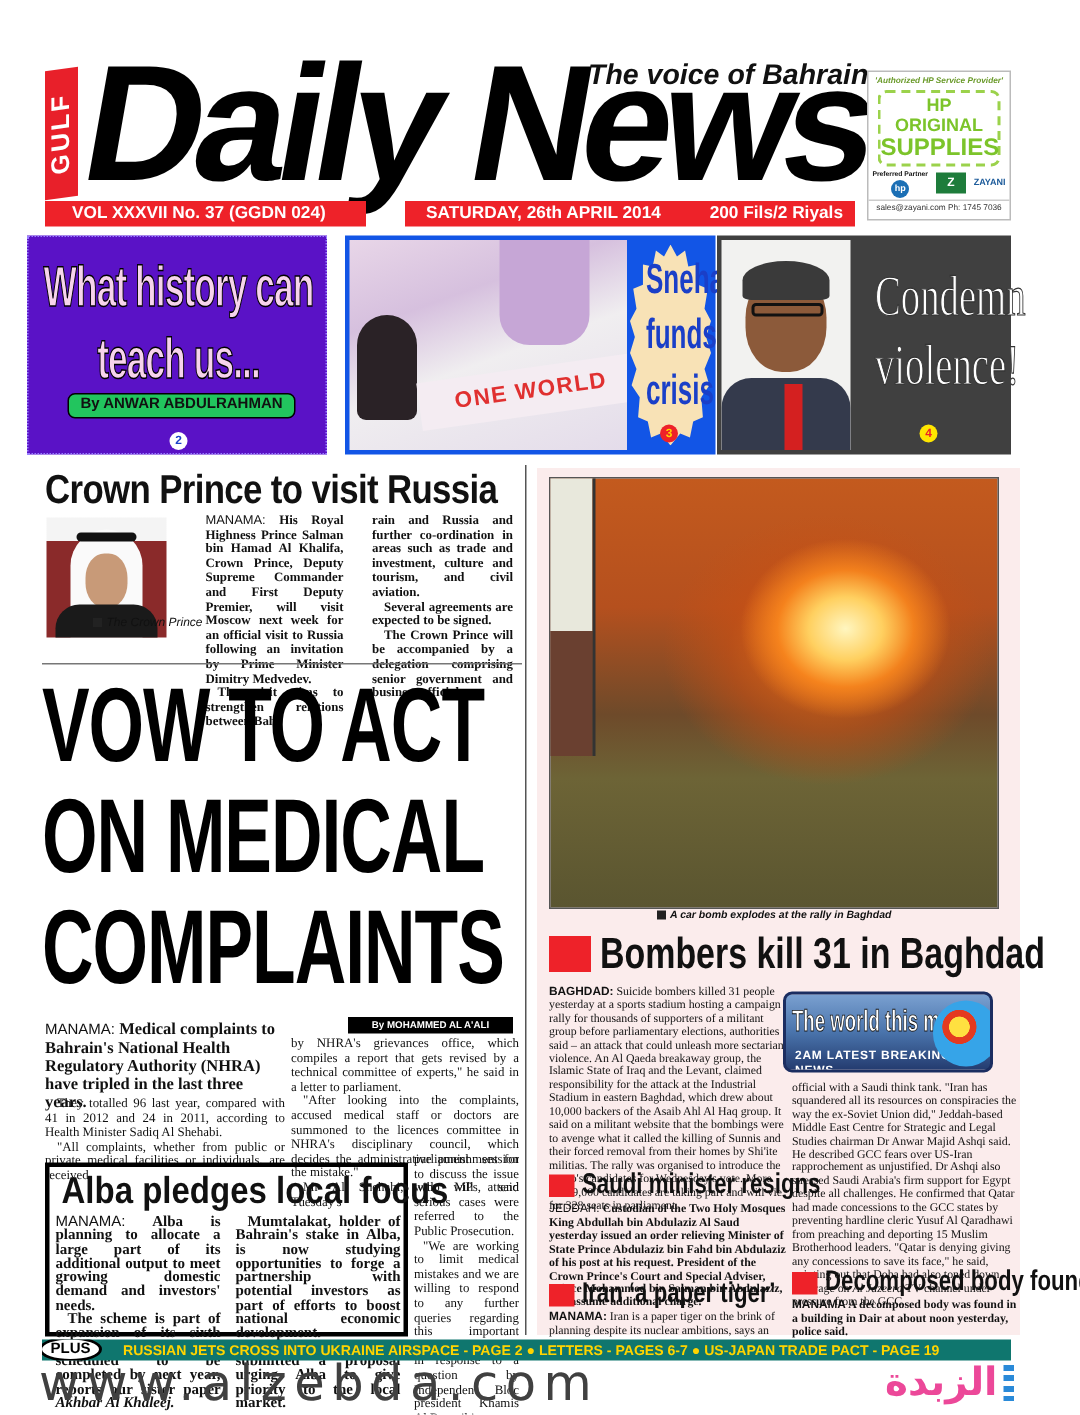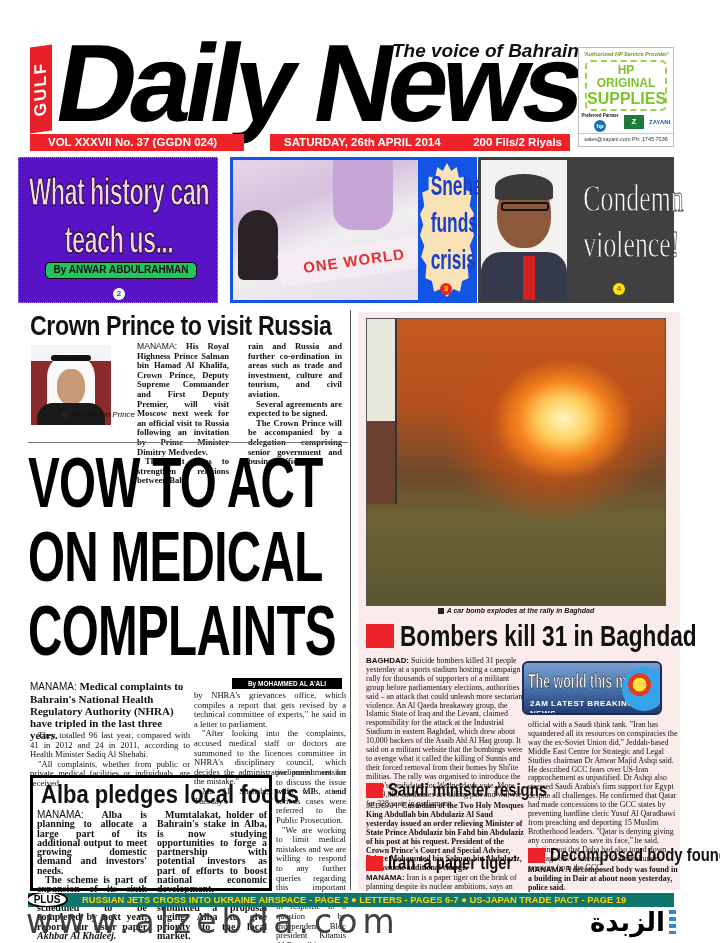--- a/index.html
+++ b/index.html
@@ -109,21 +109,21 @@
   .decomp-head { left: 528px; top: 844px; }
   .decomp-body { left: 528px; top: 866px; width: 150px; font-weight: bold; }
 
   
   .plus-bar { left: 28px; top: 893px; width: 646px; height: 14px; background: #0f766e; color: #ffd400; font: bold 9.4px/14px "Liberation Sans", sans-serif; white-space: nowrap; overflow: hidden; }
   .plus-badge { position: absolute; left: -2px; top: -2px; width: 42px; height: 17px; background: #fff; border: 2px solid #000; border-radius: 50%; color: #000; font: bold 10px/13px "Liberation Sans", sans-serif; text-align: center; }
   .plus-text { position: absolute; left: 54px; top: 0; }
   .dot { color: #ffd400; }
   .site-url { left: 26px; top: 903px; font: 33px/38px "DejaVu Sans", sans-serif; color: #404040; letter-spacing: 5px; }
   .site-logo { left: 590px; top: 906px; width: 86px; height: 32px; display: flex; align-items: center; justify-content: flex-end; gap: 4px; }
-  .site-logo-text { font: bold 26px/32px "DejaVu Sans", sans-serif; color: #000000; }
+  .site-logo-text { font: bold 26px/32px "DejaVu Sans", sans-serif; color: #ec4899; }
   .site-logo-lines { width: 16px; height: 24px; background: repeating-linear-gradient(180deg, #2a8ad8 0 4px, transparent 4px 7px); }
 </style>
 </head>
 <body>
 
 <div class="abs gulf-tab">
   <div class="gulf-text">GULF</div>
 </div>
 <div class="abs title">Daily News</div>
 <div class="abs tagline">The voice of Bahrain</div>

